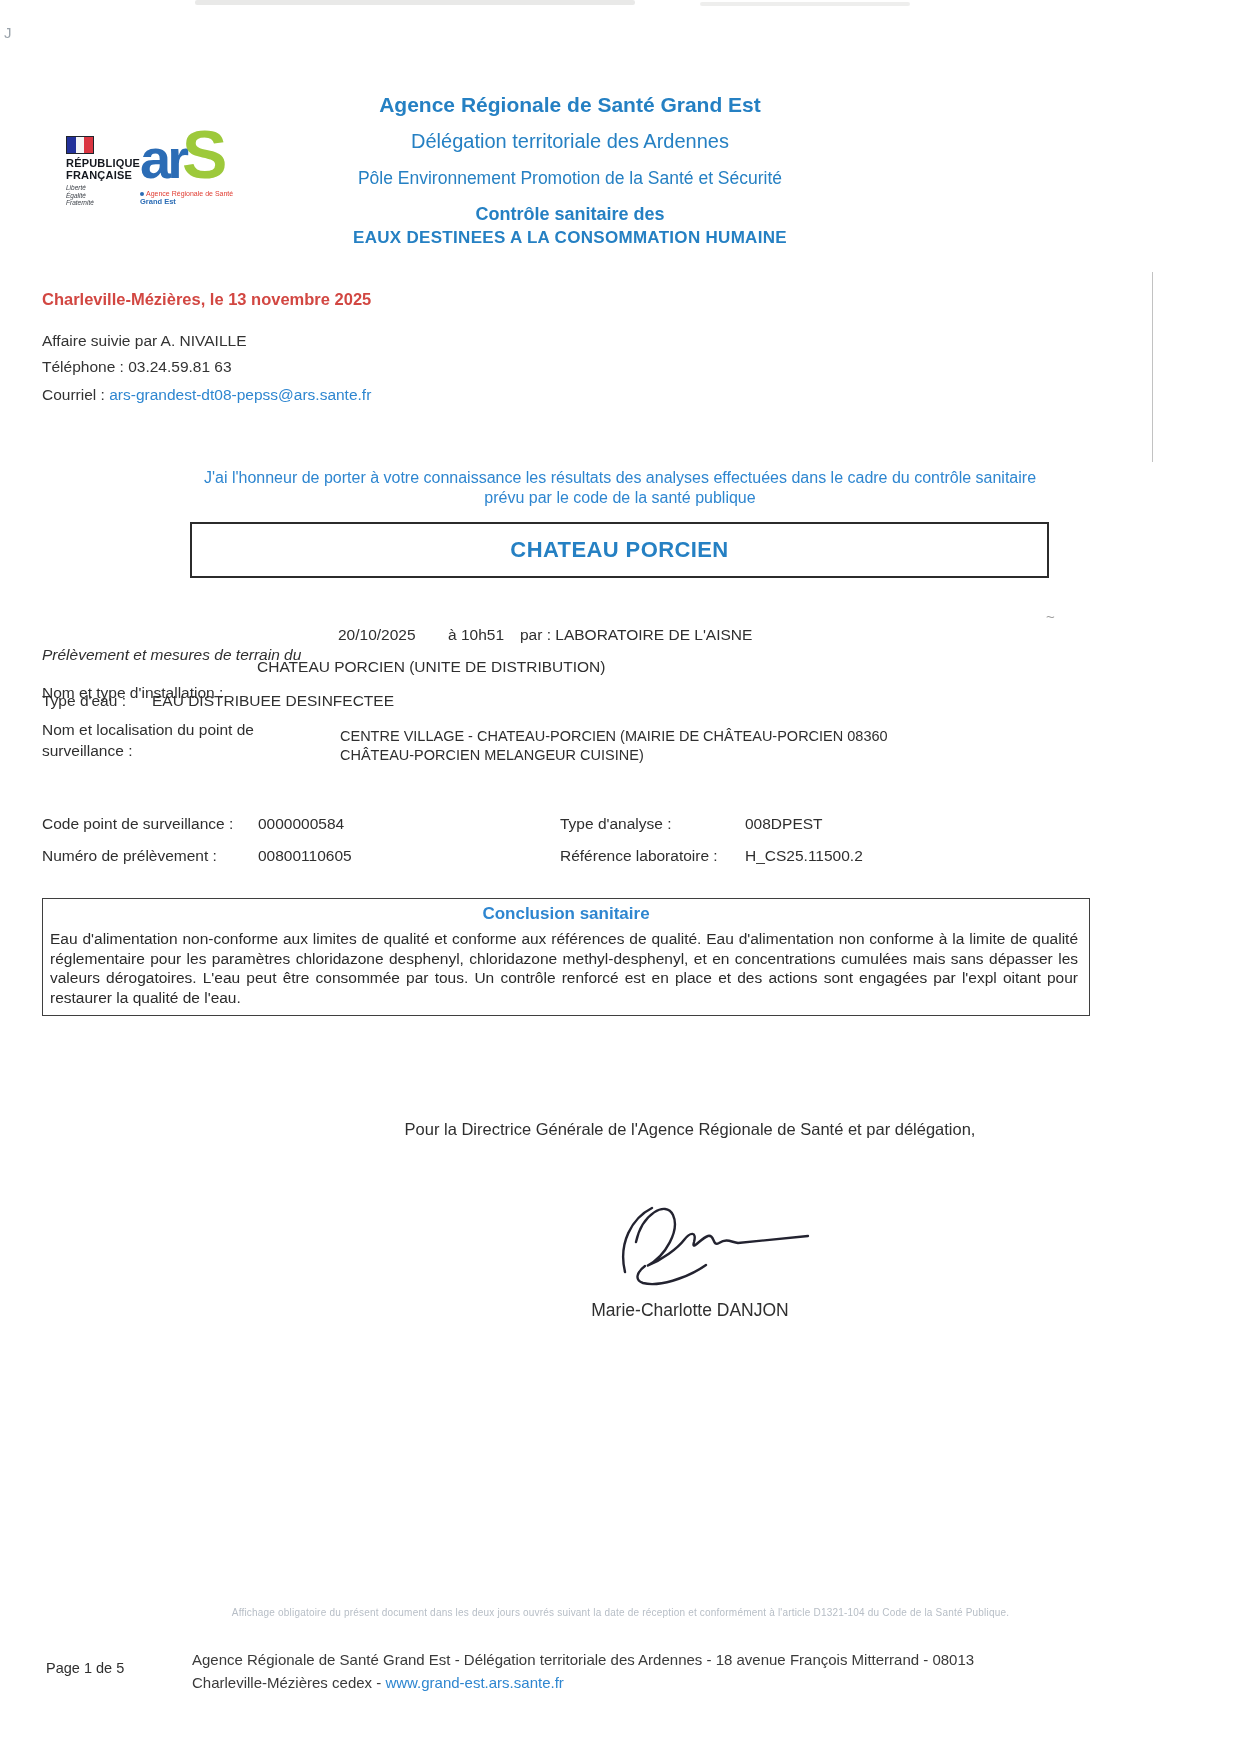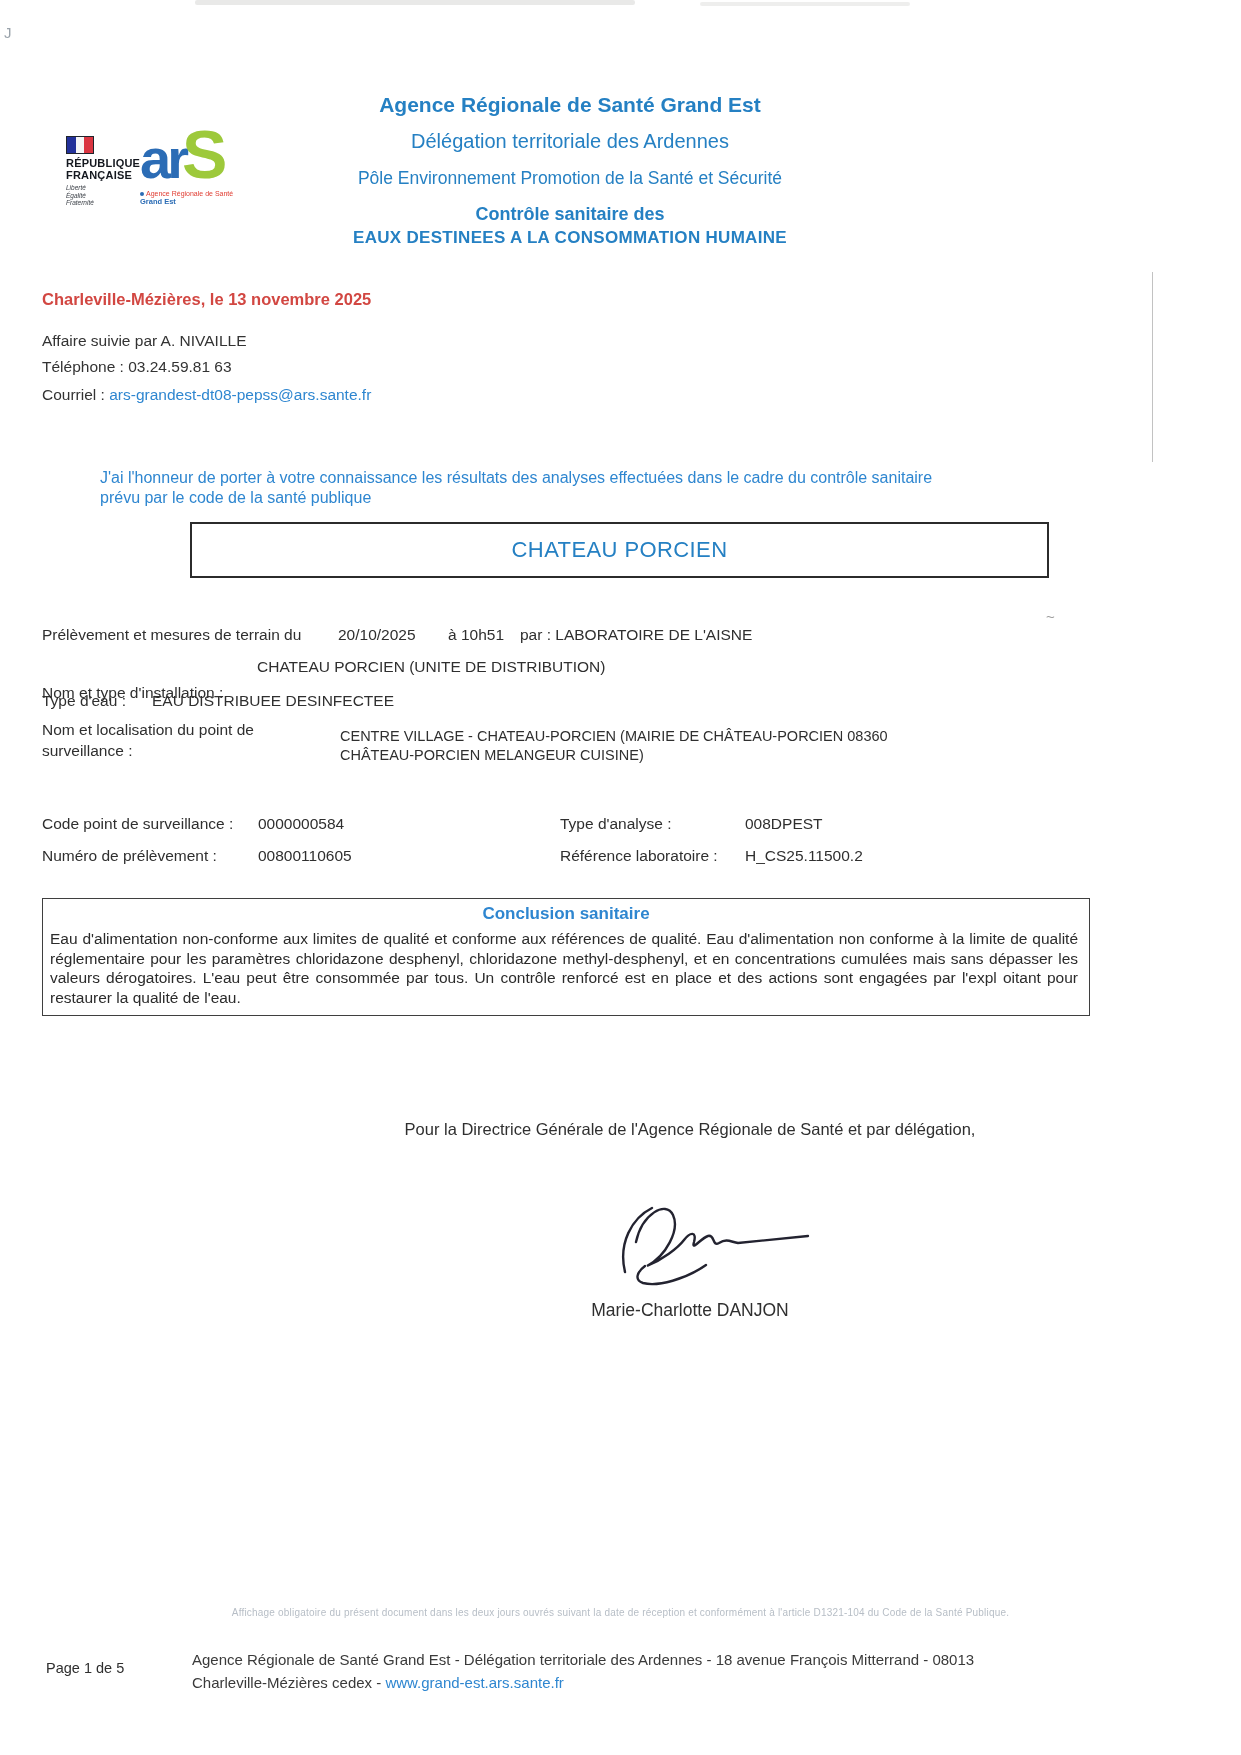--- a/index.html
+++ b/index.html
@@ -41,29 +41,29 @@
   
   .red-date{left:42px;top:290px;font-size:16.5px;font-weight:bold;color:#d24742;}
   .meta{left:42px;font-size:15.5px;color:#333;}
   .meta-1{top:332px;} .meta-2{top:358px;} .meta-3{top:386px;}
   .email-link{color:#2e86d0;text-decoration:none;}
   
   .recipient{left:678px;top:278px;width:317px;height:127px;border:1.5px solid #4a4a4a;}
   .recipient .r-line{position:absolute;left:7px;font-size:15.5px;color:#2f2f2f;white-space:nowrap;}
   .r1{top:8px;} .r2{top:36px;} .r3{top:101px;}
   
-  .intro{left:100px;top:468px;width:1040px;color:#2e86d0;font-size:16px;line-height:20px;}
+  .intro{left:100px;top:468px;width:1040px;text-align:center;color:#2e86d0;font-size:16px;line-height:20px;}
   
   .title-box{left:190px;top:522px;width:855px;height:52px;border:2px solid #2b2b2b;
              display:flex;align-items:center;justify-content:center;}
-  .title-box-text{color:#2580c3;font-size:22px;font-weight:normal;letter-spacing:.4px;}
+  .title-box-text{color:#2580c3;font-size:22px;font-weight:bold;letter-spacing:.4px;}
   
   .d-line{font-size:15.5px;color:#2f2f2f;white-space:nowrap;}
   .d-label{left:42px;}
-  .samp{top:626px;}
+  .samp{top:646px;font-style:italic;}
   .samp-date{left:338px;top:626px;}
   .samp-time{left:448px;top:626px;}
   .samp-by{left:520px;top:626px;}
   .inst{top:658px;margin-top:26px;} .inst-v{left:257px;top:658px;}
   .wt{top:692px;} .wt-v{left:152px;top:692px;}
   .loc1{top:721px;white-space:normal;width:300px;}
   .loc2{top:742px;}
   .loc-v{left:340px;top:727px;font-size:14.5px;line-height:18.5px;width:620px;white-space:normal;}
   .code{top:815px;} .code-v{left:258px;top:815px;}
   .ta{left:560px;top:815px;} .ta-v{left:745px;top:815px;}

